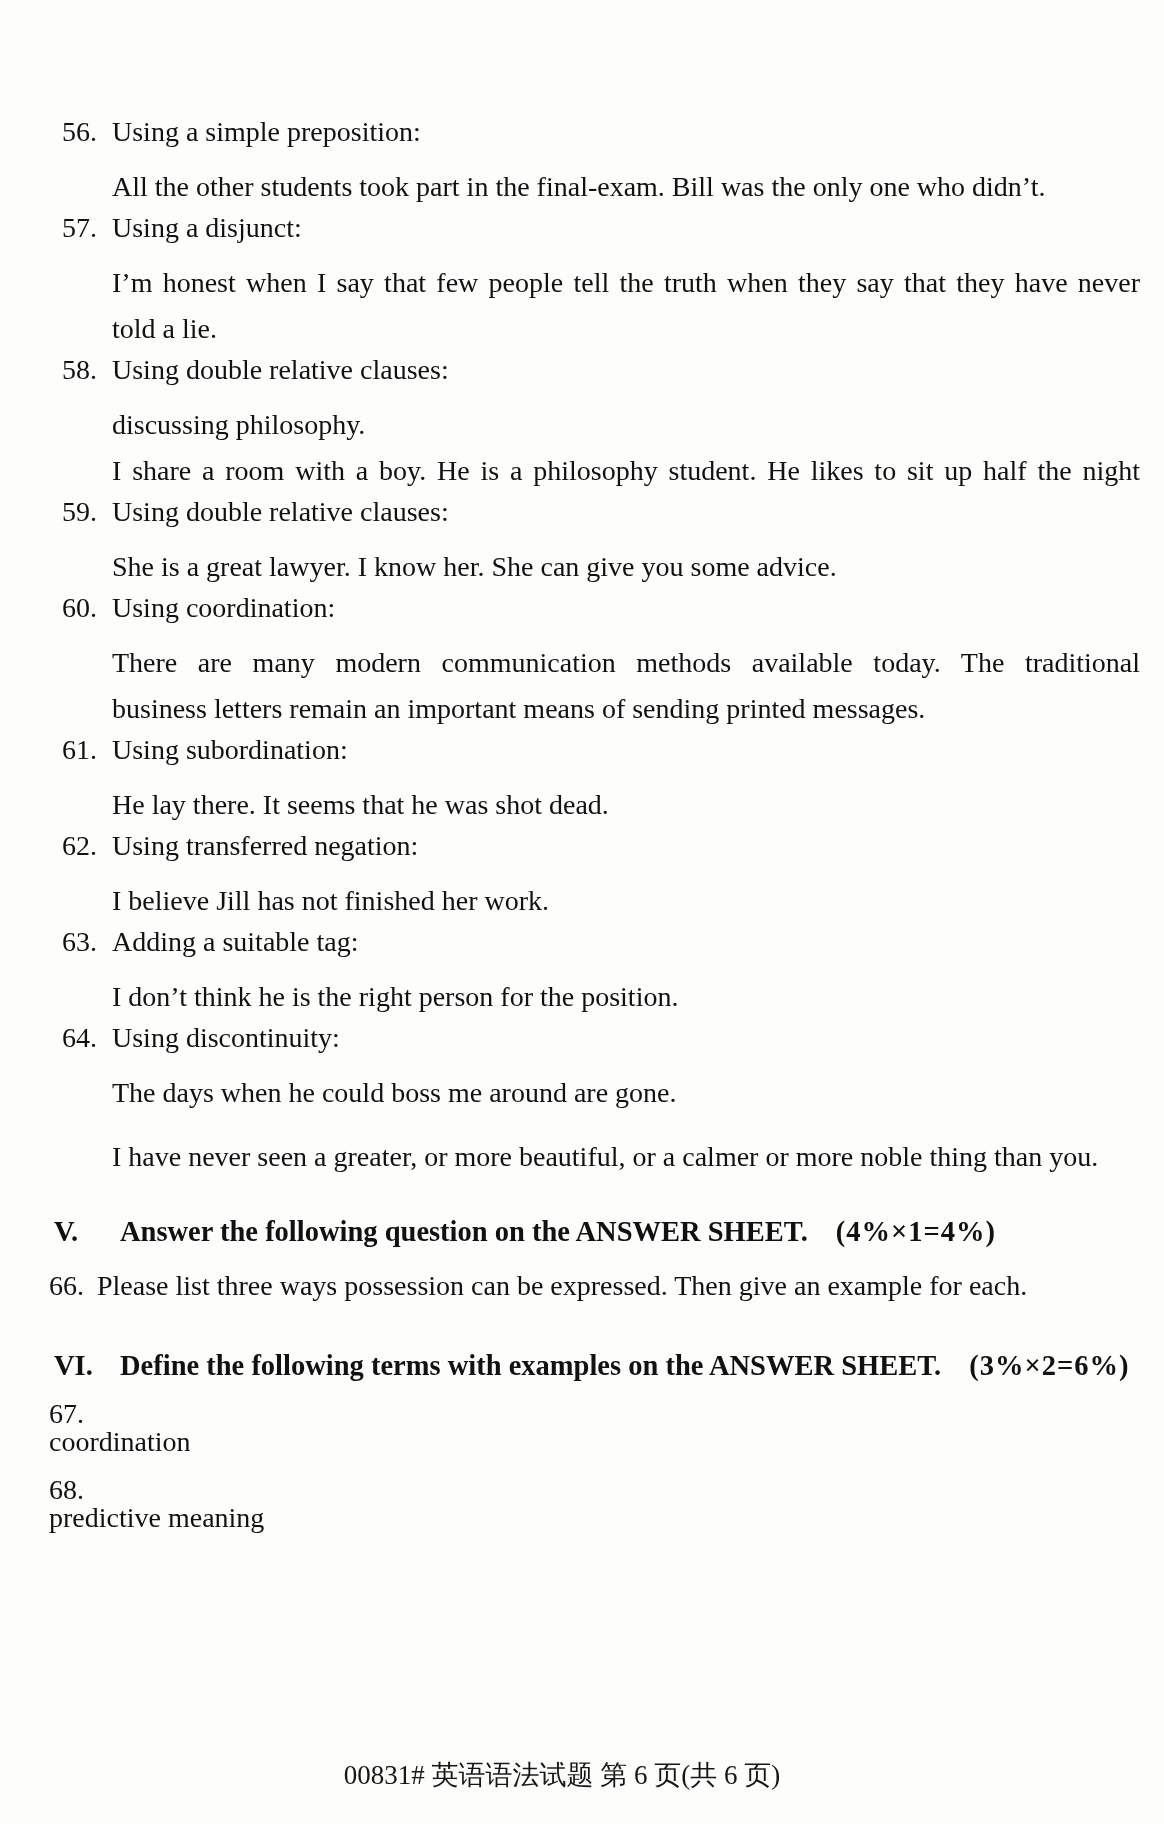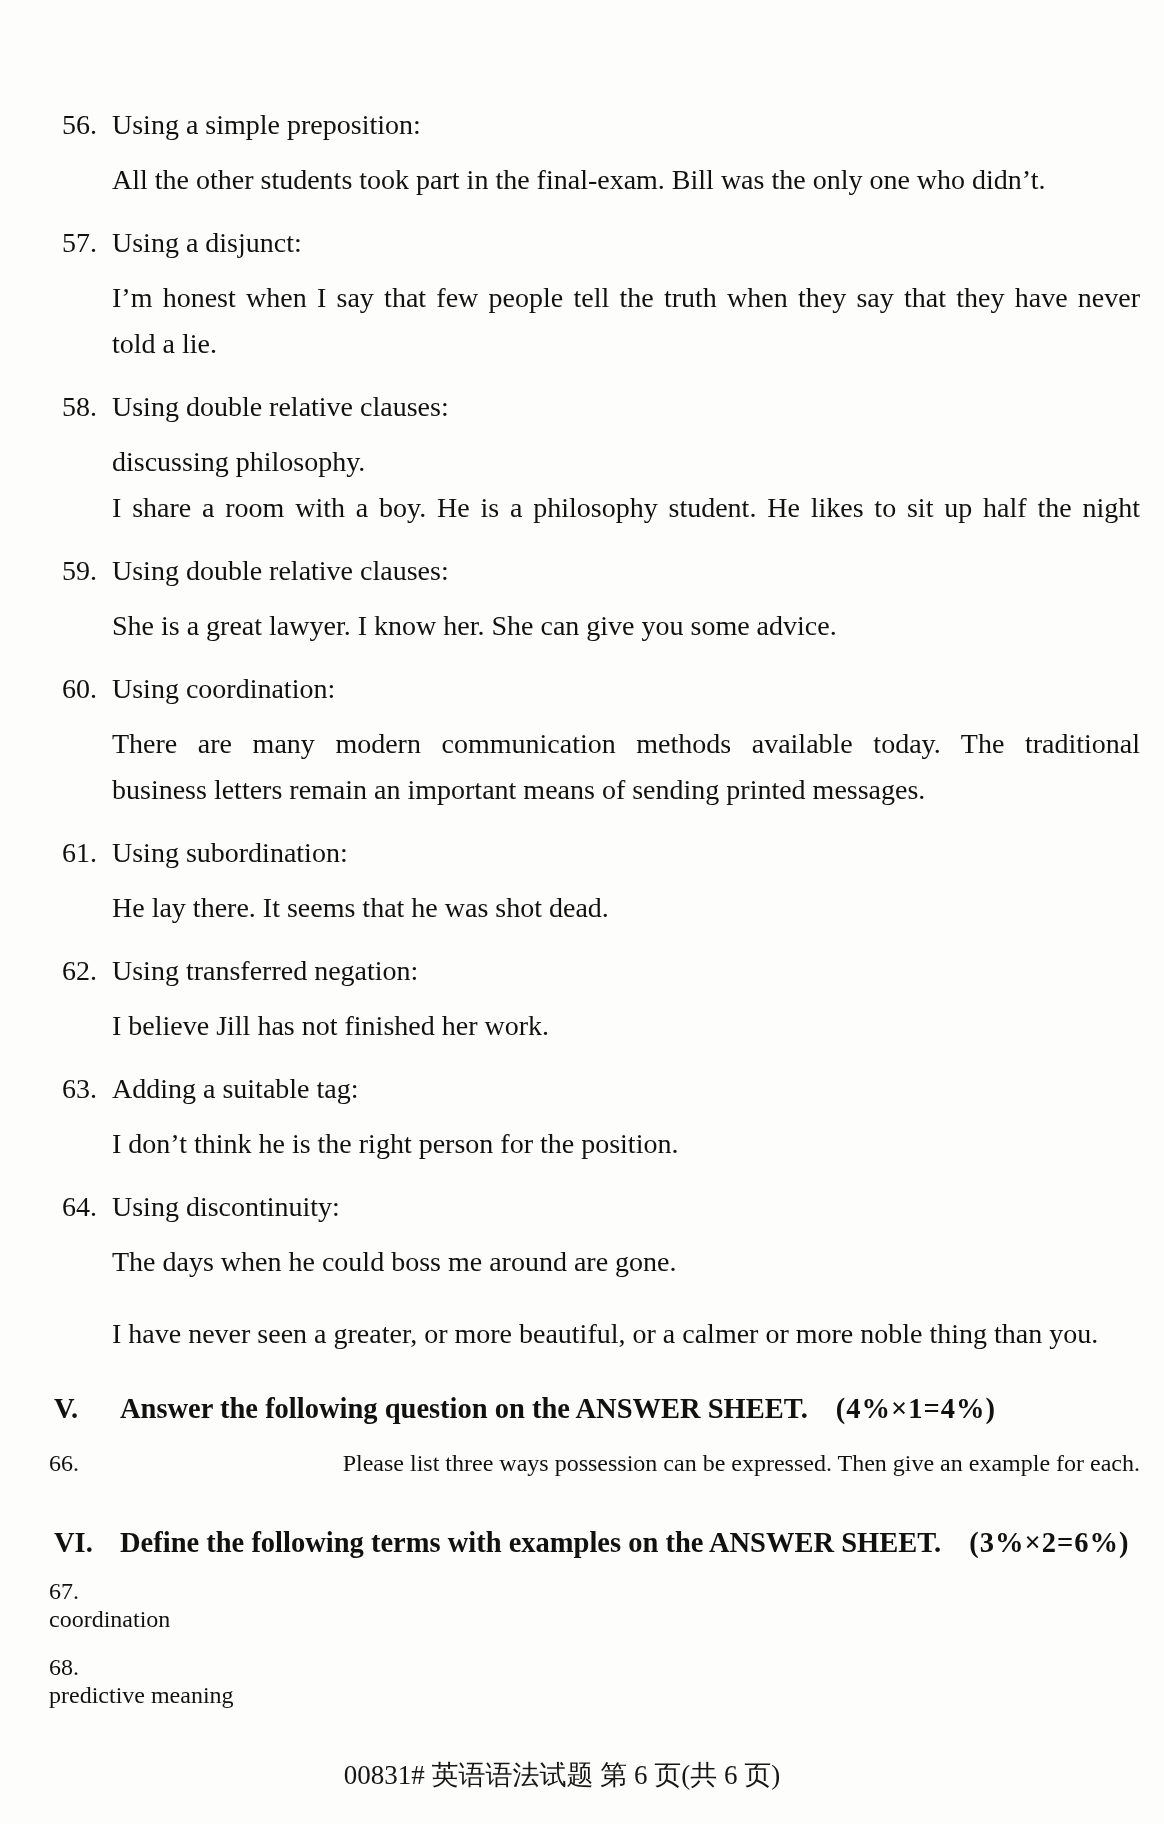--- a/index.html
+++ b/index.html
@@ -13,22 +13,22 @@
     overflow: hidden;
   }
   .page {
     position: relative;
     box-sizing: border-box;
     width: 1164px;
     height: 1824px;
     padding: 111px 24px 0 62px;
   }
   
-  .q { margin-top: 26px; }
-  .q:first-child { margin-top: 0; }
+  .q { margin-top: 4px; }
+  .q:first-child { margin-top: 7px; }
   .q-head {
     display: flex;
     font-size: 28px;
     line-height: 28px;
     white-space: nowrap;
   }
   .q-num { width: 50px; flex-shrink: 0; }
   .q-ex {
     margin-left: 50px;
     margin-top: 18px;
@@ -48,23 +48,22 @@
     white-space: nowrap;
   }
   .sec-num { width: 66px; flex-shrink: 0; }
   .sec-score { margin-left: 28px; letter-spacing: 1px; }
   .sec-v { margin-top: 38px; }
   .sec-vi { margin-top: 52px; }
   
   .item {
     display: flex;
     margin-left: -13px;
-    font-size: 24px;
+    font-size: 28px;
     line-height: 28px;
-    justify-content: space-between;
   }
   .item-num { width: 48px; flex-shrink: 0; }
   .item-66 { margin-top: 26px; }
   .item-67 { margin-top: 20px; flex-direction: column; }
   .item-68 { margin-top: 20px; flex-direction: column; }
   
   .footer {
     position: absolute;
     top: 1760px;
     left: 50%;

